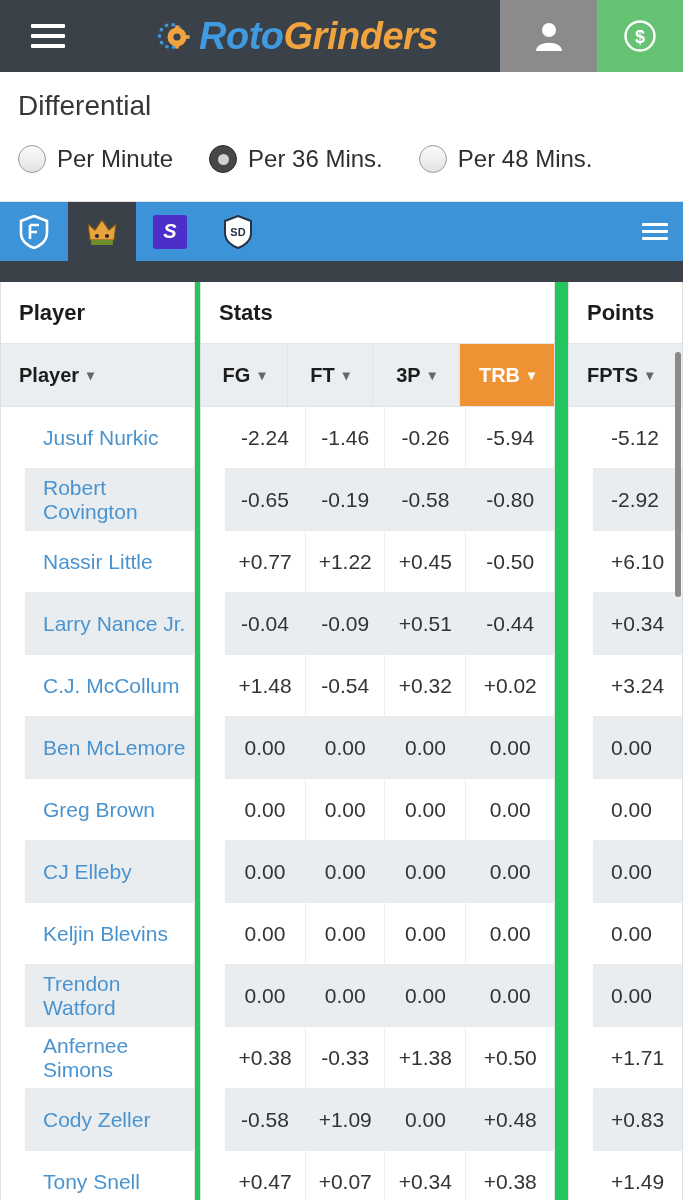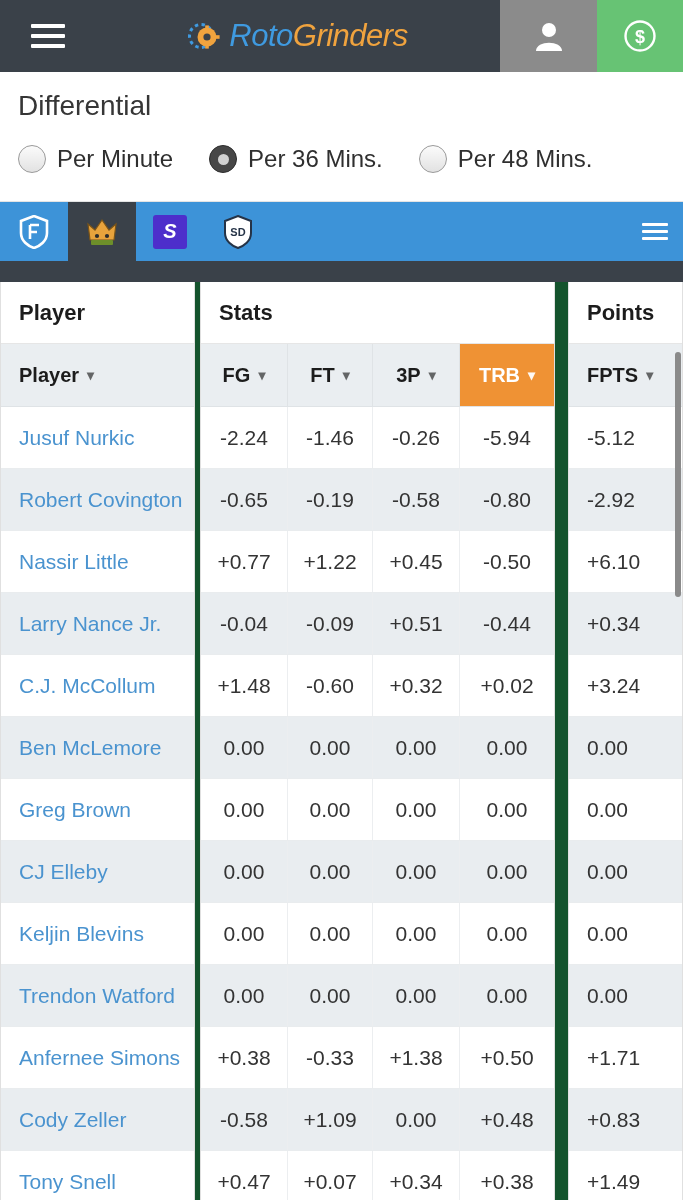--- a/index.html
+++ b/index.html
@@ -17,21 +17,21 @@
     display:flex; align-items:stretch;
     position:relative;
   }
   .nav-burger {
     width:96px; display:flex; align-items:center; justify-content:center;
   }
   .burger-glyph { width:34px; height:24px; display:flex; flex-direction:column; justify-content:space-between; }
   .burger-glyph i { display:block; height:4px; background:#ffffff; border-radius:1px; }
   .nav-logo-wrap { flex:1; display:flex; align-items:center; justify-content:center; }
   .logo { display:flex; align-items:center; gap:7px; }
-  .logo-text { font-size:31px; font-weight:normal; font-style:italic; letter-spacing:-0.5px; }
+  .logo-text { font-size:38px; font-weight:bold; font-style:italic; letter-spacing:-0.5px; }
   .logo-roto { color:#3f9ae0; }
   .logo-grind { color:#f0a33e; }
   .nav-user {
     width:97px; background:#8b8b8b;
     display:flex; align-items:center; justify-content:center;
   }
   .nav-money {
     width:86px; background:#67c374;
     display:flex; align-items:center; justify-content:center;
   }
@@ -80,21 +80,21 @@
   .tabbar-burger {
     width:56px; display:flex; align-items:center; justify-content:center;
   }
   .tabbar-burger .burger-glyph { width:26px; height:17px; }
   .tabbar-burger .burger-glyph i { height:3px; }
   .darkbar { height:21px; width:683px; background:#3a4149; }
 
   
   .table-area {
     position:relative; width:683px; height:918px;
-    background:#14532d; display:flex; align-items:flex-start;
+    background:#22c55e; display:flex; align-items:flex-start;
   }
   .panel { background:#ffffff; border:1px solid #e0e0e0; border-top:none; }
   .panel-player { width:195px; flex:none; }
   .panel-stats  { width:355px; flex:none; margin-left:5px; }
   .panel-points { width:115px; flex:none; margin-left:13px; }
 
   .grp-head {
     height:62px; display:flex; align-items:center;
     padding-left:18px; background:#ffffff;
     font-size:22px; font-weight:bold; color:#1c1c1c;
@@ -112,21 +112,21 @@
   .caret { margin-left:8px; font-size:14px; opacity:.65; line-height:1; }
   .col-head.sorted .caret { opacity:.95; }
 
   .c-player { width:193px; }
   .c-fg  { width:87px; }
   .c-ft  { width:85px; }
   .c-3p  { width:87px; }
   .c-trb { width:94px; }
   .c-fpts{ width:113px; }
 
-  .body-row { display:flex; border-bottom:1px solid #e9ecee; }
+  .body-row { display:flex; border-bottom:1px solid #e9ecee;margin-left:24px; }
   .body-row.odd { background:#ffffff; }
   .body-row.even { background:#e9edf0; }
   .cell {
     height:61px; display:flex; align-items:center; justify-content:center;
     font-size:21px; color:#333333;
     border-right:1px solid #eceef0;
   }
   .cell:last-child { border-right:none; }
   .cell.name {
     justify-content:flex-start; padding-left:18px;
@@ -325,21 +325,21 @@
           <div class="cell c-trb">-0.50</div>
         </div>
         <div class="body-row even">
           <div class="cell c-fg">-0.04</div>
           <div class="cell c-ft">-0.09</div>
           <div class="cell c-3p">+0.51</div>
           <div class="cell c-trb">-0.44</div>
         </div>
         <div class="body-row odd">
           <div class="cell c-fg">+1.48</div>
-          <div class="cell c-ft">-0.60</div>
+          <div class="cell c-ft">-0.54</div>
           <div class="cell c-3p">+0.32</div>
           <div class="cell c-trb">+0.02</div>
         </div>
         <div class="body-row even">
           <div class="cell c-fg">0.00</div>
           <div class="cell c-ft">0.00</div>
           <div class="cell c-3p">0.00</div>
           <div class="cell c-trb">0.00</div>
         </div>
         <div class="body-row odd">

